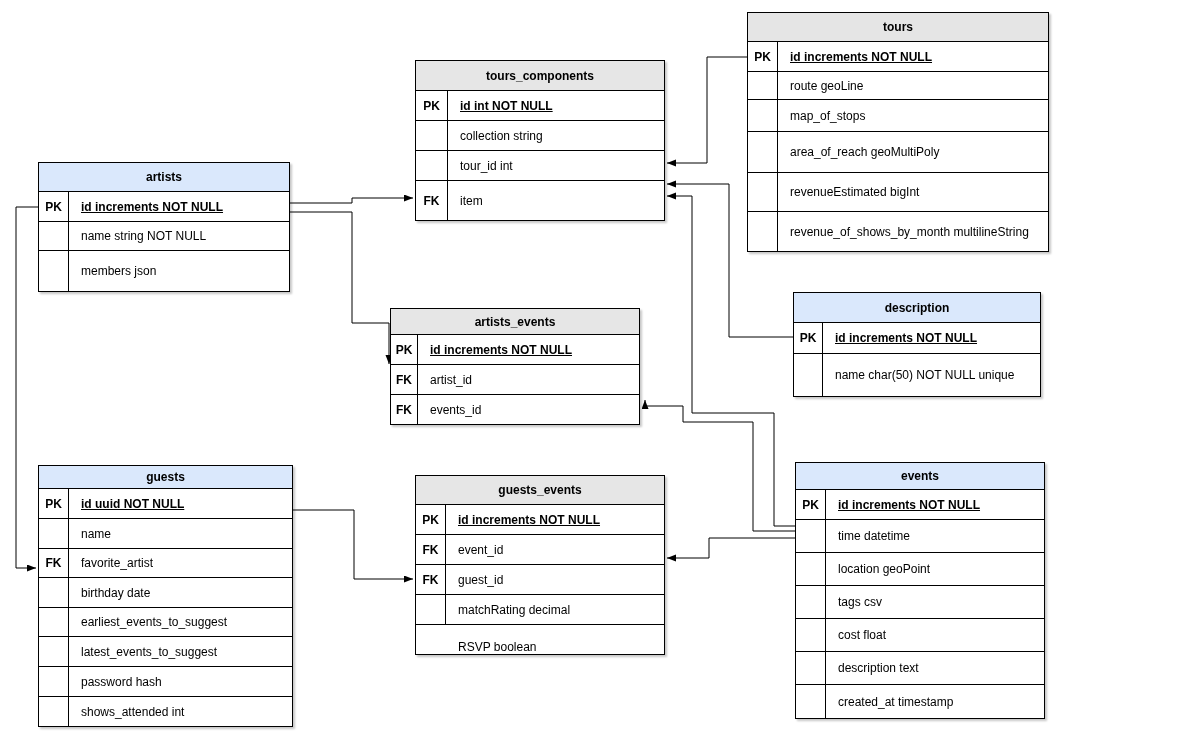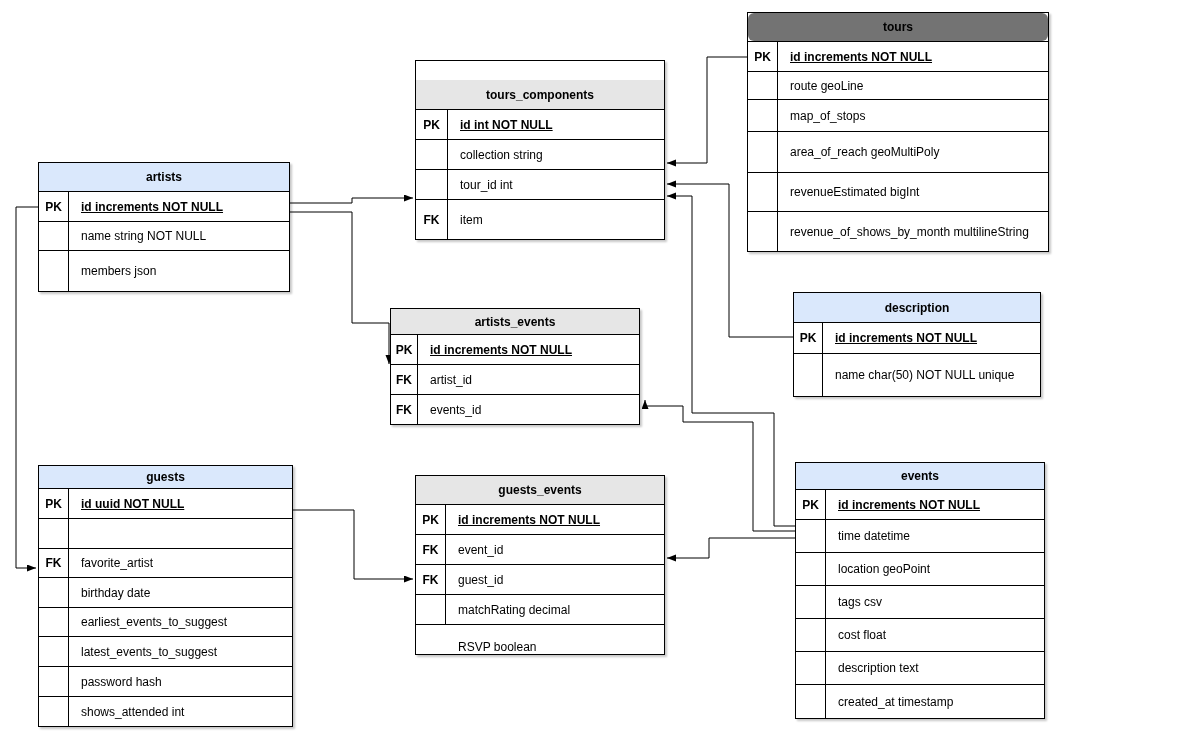--- a/index.html
+++ b/index.html
@@ -43,21 +43,21 @@
       <polyline points="795,526 774,526 774,413 692,413 692,196 667,196" class="wire" marker-end="url(#arr)"></polyline>
       <polyline points="290,203 352,203 352,198 413,198" class="wire" marker-end="url(#arr)"></polyline>
       <polyline points="290,212 352,212 352,323 389,323 389,364" class="wire" marker-end="url(#arr)"></polyline>
       <polyline points="795,531 753,531 753,422 683,422 683,406 645,406 645,400" class="wire" marker-end="url(#arr)"></polyline>
       <polyline points="795,538 709,538 709,558 667,558" class="wire" marker-end="url(#arr)"></polyline>
       <polyline points="293,510 354,510 354,579 413,579" class="wire" marker-end="url(#arr)"></polyline>
       <polyline points="38,207 16,207 16,568 36,568" class="wire" marker-end="url(#arr)"></polyline>
     </svg>
 
 <div class="table" style="left: 747px; top: 12px; width: 300px;">
-      <div class="thead" style="height: 28px; background: #737373; border-radius: 6px;">
+      <div class="thead" style="height: 28px; background: #e5e5e5;">
         <span>tours</span>
       </div>
       <div class="trow" style="height: 30px;">
         <div class="kcell" style="width: 30px;">PK</div>
         <div class="vcell emph">id increments NOT NULL</div>
       </div>
       <div class="trow" style="height: 28px;">
         <div class="kcell" style="width: 30px;"></div>
         <div class="vcell">route geoLine</div>
       </div>
@@ -72,21 +72,21 @@
       <div class="trow" style="height: 39px; text-align: center;">
         <div class="kcell" style="width: 30px;"></div>
         <div class="vcell">revenueEstimated bigInt</div>
       </div>
       <div class="trow" style="height: 40px;">
         <div class="kcell" style="width: 30px;"></div>
         <div class="vcell">revenue_of_shows_by_month multilineString</div>
       </div>
     </div>
     <div class="table" style="left: 415px; top: 60px; width: 248px;">
-      <div class="thead" style="height: 29px; background: rgb(230, 230, 230); margin-top: 19px;">
+      <div class="thead" style="height: 29px; background: rgb(230, 230, 230);">
         <span>tours_components</span>
       </div>
       <div class="trow" style="height: 30px;">
         <div class="kcell" style="width: 32px;">PK</div>
         <div class="vcell emph">id int NOT NULL</div>
       </div>
       <div class="trow" style="height: 30px;">
         <div class="kcell" style="width: 32px;"></div>
         <div class="vcell">collection string</div>
       </div>
@@ -149,20 +149,21 @@
     <div class="table" style="left: 38px; top: 465px; width: 253px;">
       <div class="thead" style="height: 22px; background: rgb(218, 232, 252);">
         <span>guests</span>
       </div>
       <div class="trow" style="height: 30px;">
         <div class="kcell" style="width: 30px;">PK</div>
         <div class="vcell emph">id uuid NOT NULL</div>
       </div>
       <div class="trow" style="height: 30px;">
         <div class="kcell" style="width: 30px;"></div>
+        <div class="vcell">name</div>
       </div>
       <div class="trow" style="height: 29px;">
         <div class="kcell" style="width: 30px;">FK</div>
         <div class="vcell">favorite_artist</div>
       </div>
       <div class="trow" style="height: 30px;">
         <div class="kcell" style="width: 30px;"></div>
         <div class="vcell">birthday date</div>
       </div>
       <div class="trow" style="height: 29px;">

